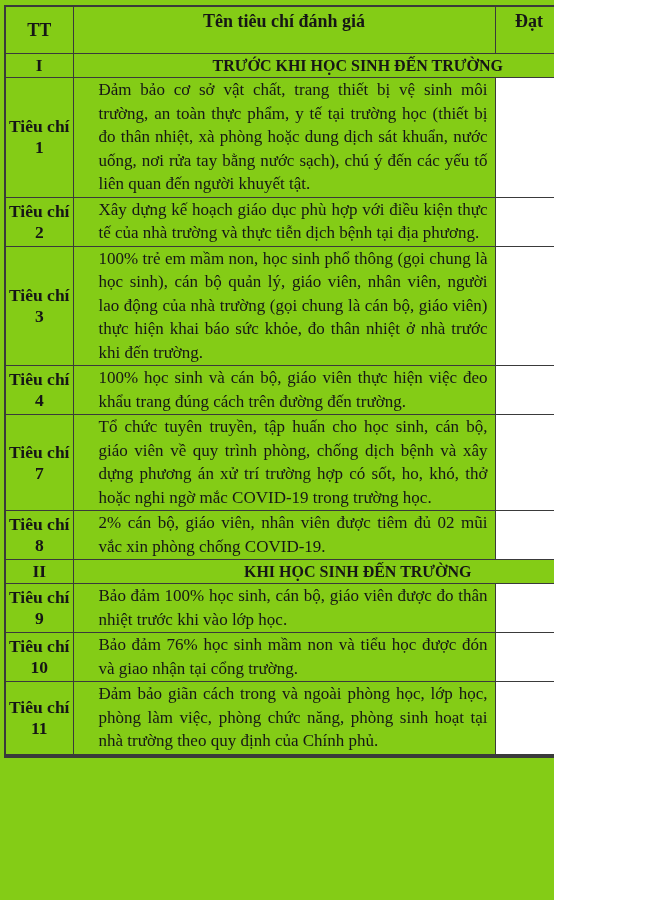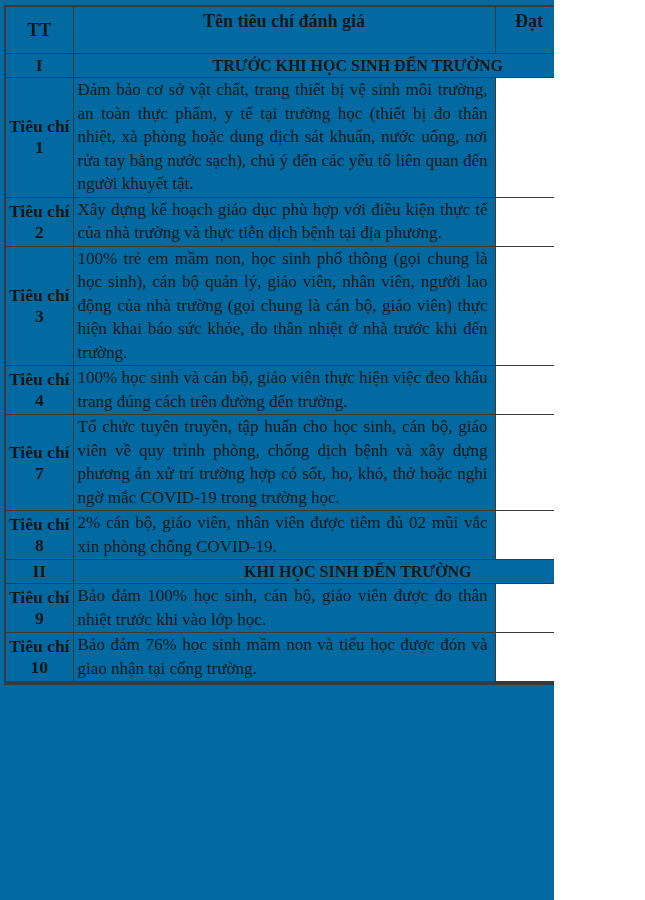--- a/index.html
+++ b/index.html
@@ -1,21 +1,21 @@
 <!DOCTYPE html>
 <html><head>
 <meta charset="utf-8">
 <style>
   * { margin: 0; padding: 0; box-sizing: border-box; }
   html, body { background: #ffffff; }
   .page {
     position: relative;
     width: 554px;
     height: 900px;
-    background: #0369a1;
+    background: #84cc16;
     font-family: "Liberation Serif", serif;
     color: #161616;
     padding: 5px 2px 0 4px;
     overflow: hidden;
   }
   table.criteria-table {
     border-collapse: collapse;
     table-layout: fixed;
     width: 638px;
     border: 2px solid #3a3a3a;
@@ -55,21 +55,21 @@
     font-size: 16px;
     line-height: 20px;
     vertical-align: middle;
     height: 24px;
   }
   td.text {
     text-align: justify;
     font-size: 17px;
     line-height: 23.5px;
     vertical-align: top;
-    padding: 0 7px 1px 4px;
+    padding: 0 7px 1px 25px;
     margin-top: 40px;
   }
   td.mark { background: #ffffff; }
 </style>
 </head>
 <body>
 
 <div class="page">
   <table class="criteria-table">
     <colgroup>
@@ -148,15 +148,21 @@
         <td class="mark"></td>
       </tr>
 
       <tr>
         <td class="no">Tiêu chí 10</td>
         <td class="text">Bảo đảm 76% học sinh mầm non và tiểu học được đón và giao nhận tại cổng trường.</td>
         <td class="mark"></td>
         <td class="mark"></td>
       </tr>
 
+      <tr>
+        <td class="no">Tiêu chí 11</td>
+        <td class="text">Đảm bảo giãn cách trong và ngoài phòng học, lớp học, phòng làm việc, phòng chức năng, phòng sinh hoạt tại nhà trường theo quy định của Chính phủ.</td>
+        <td class="mark"></td>
+        <td class="mark"></td>
+      </tr>
     </tbody>
   </table>
 </div>
 
 </body></html>

